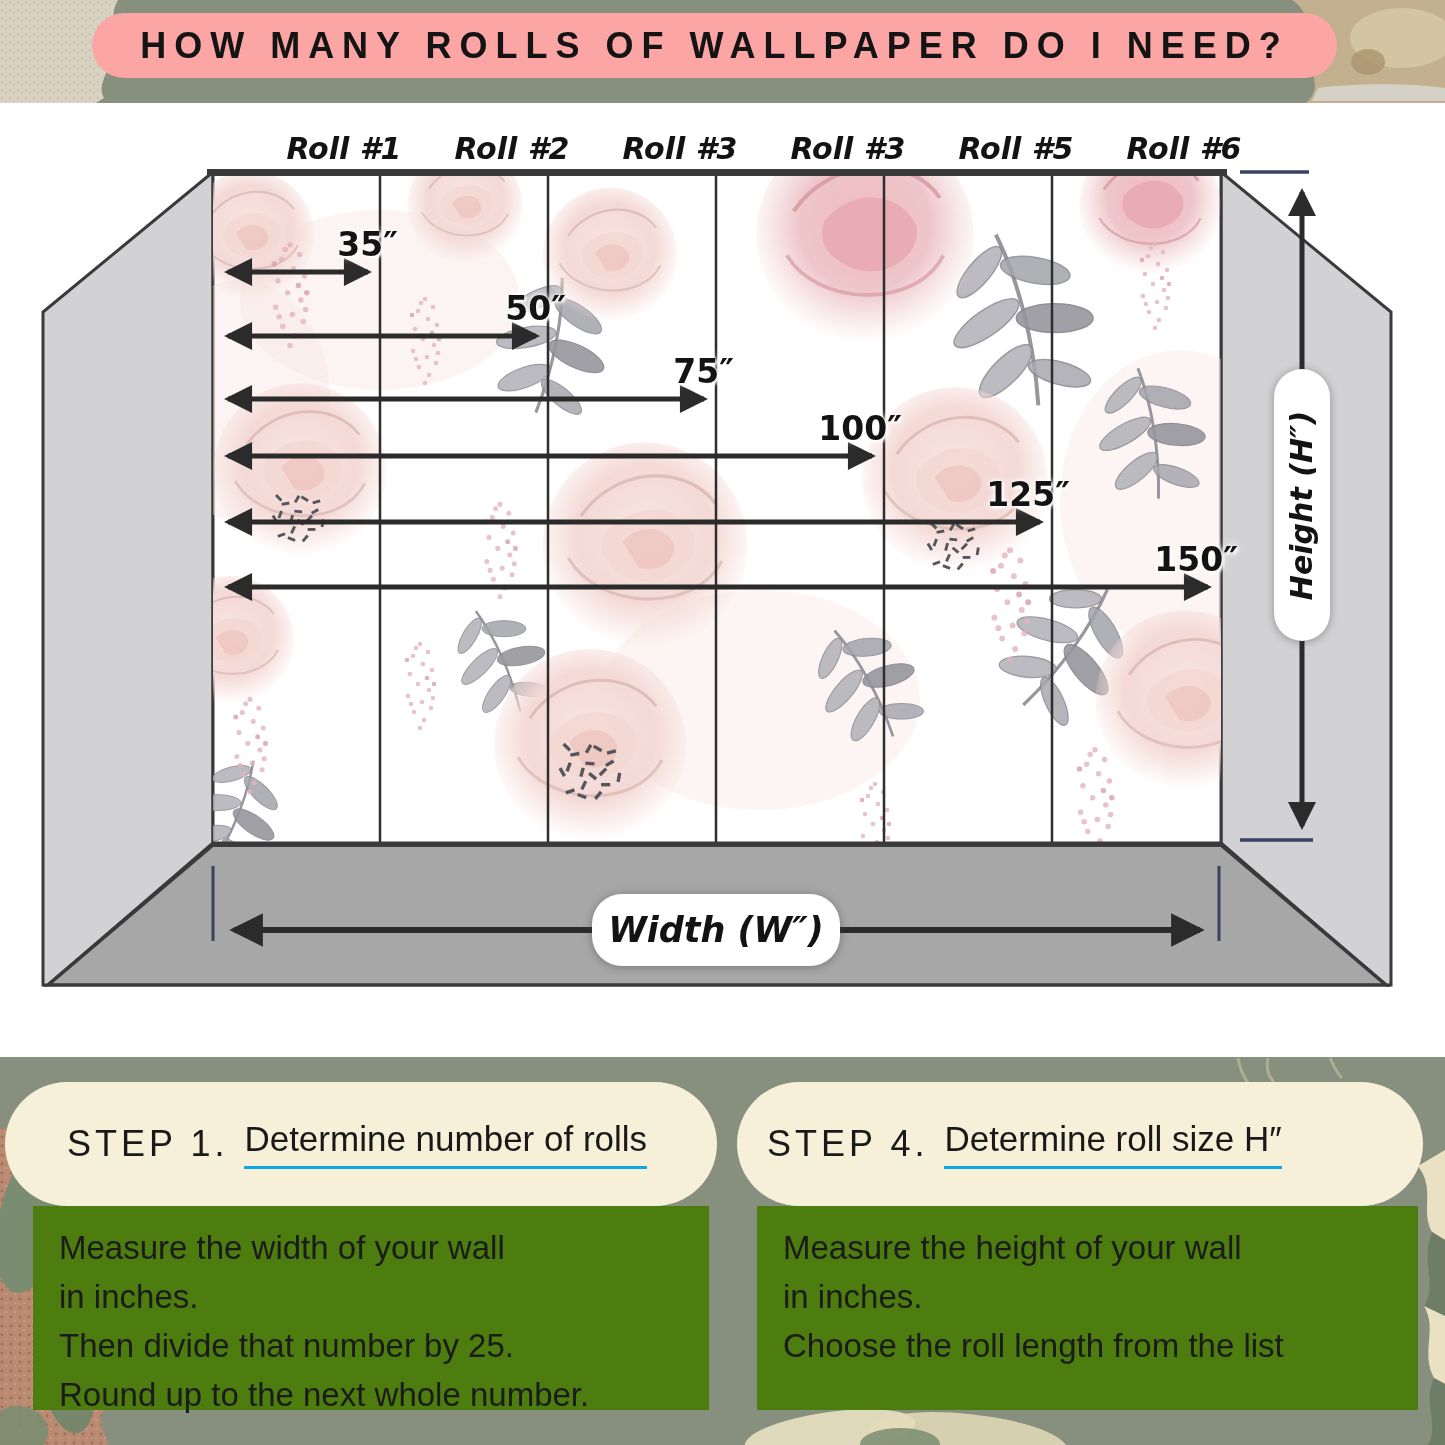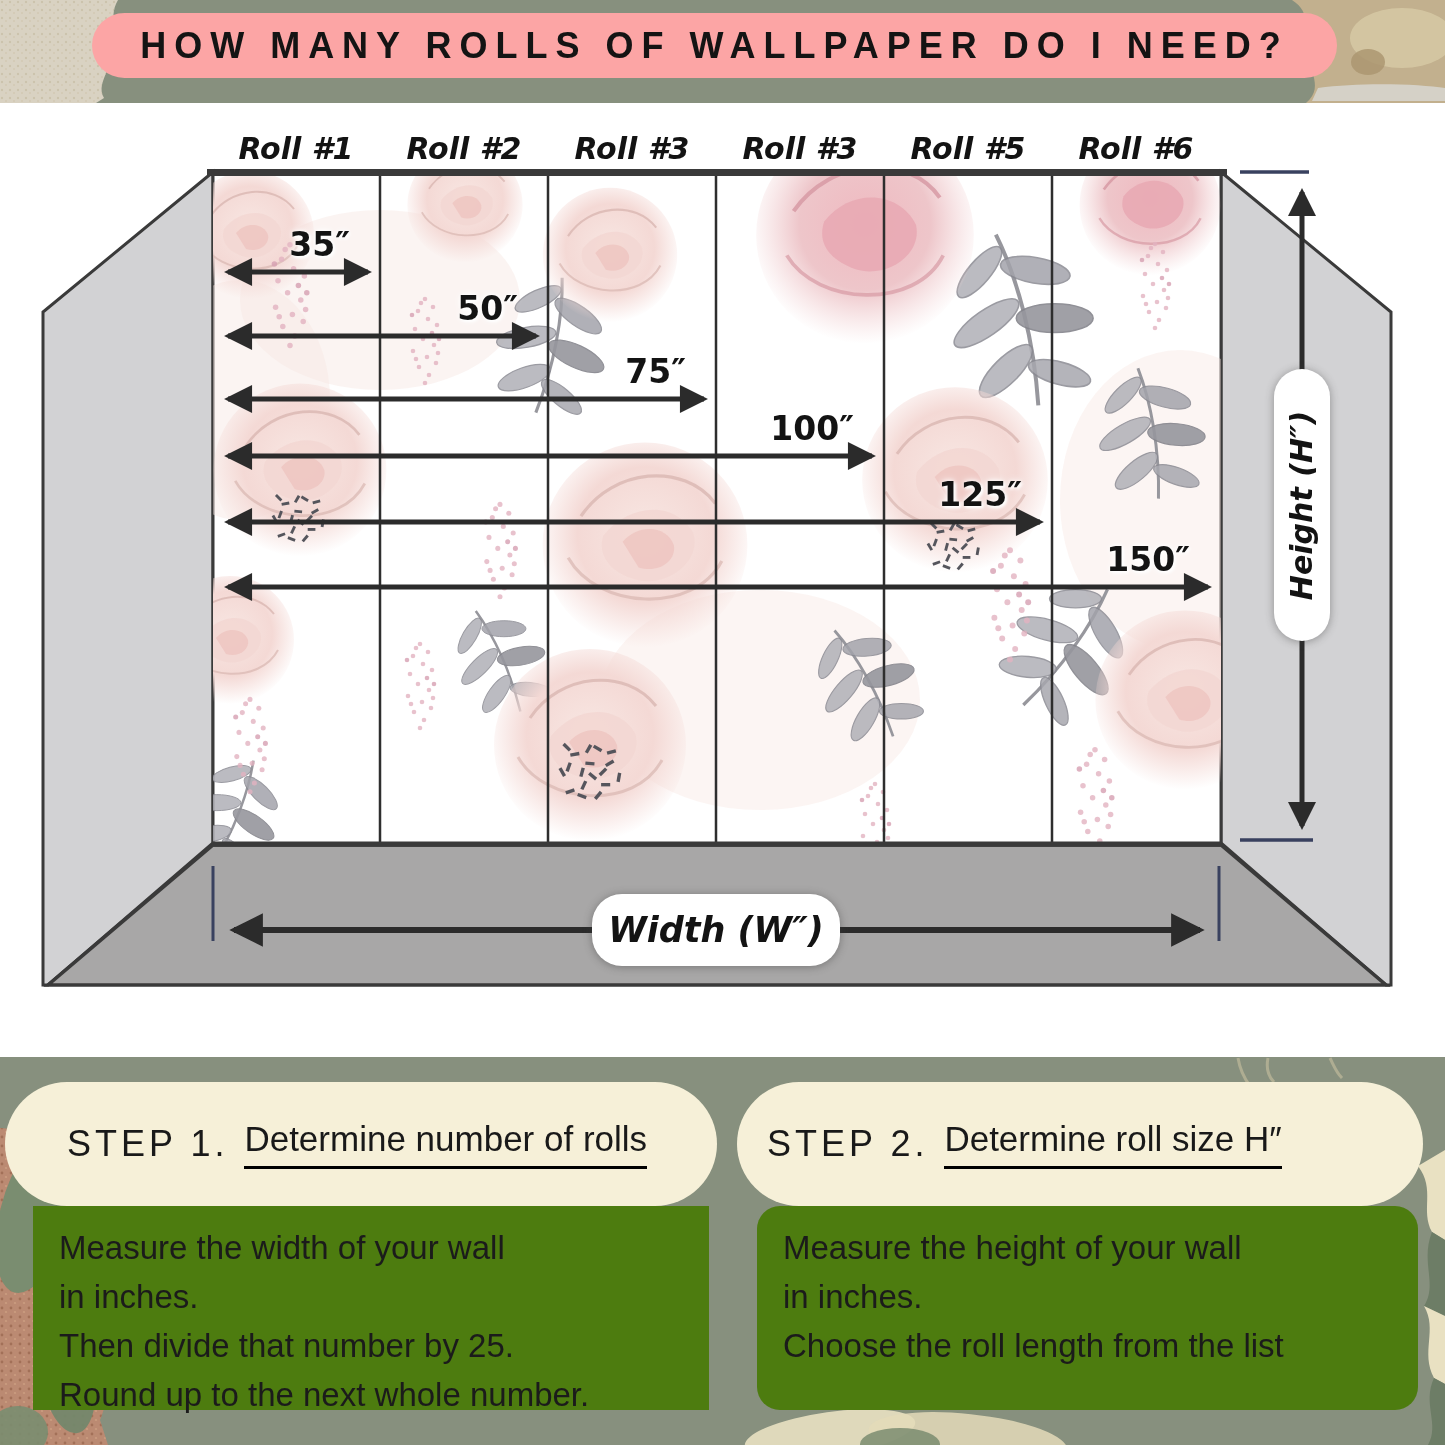--- a/index.html
+++ b/index.html
@@ -12,39 +12,39 @@
   .band-bottom{top:1057px;height:388px;}
 
   svg.scene{position:absolute;left:0;top:0;width:1445px;height:1445px;z-index:1;}
 
   .title-pill{
     position:absolute;left:92px;top:13px;width:1245px;height:65px;
     background:#fca5a5;border-radius:34px;display:flex;align-items:center;justify-content:center;z-index:3;
   }
   .title-pill span{font-size:36px;font-weight:600;letter-spacing:8px;color:#141414;white-space:nowrap;}
 
-  .lbl{position:absolute;z-index:2;font-family:"DejaVu Sans",sans-serif;font-style:italic;font-weight:bold;color:#131313;white-space:nowrap;}
+  .lbl{position:absolute;z-index:2;font-family:"DejaVu Sans",sans-serif;font-style:italic;font-weight:bold;color:#131313;white-space:nowrap;margin-left:48px;}
   .roll-lbl{font-size:30px;transform:translateX(-50%);text-shadow:0 0 5px #fff,0 0 9px #fff;}
   .meas-lbl{font-size:33px;font-style:normal;transform:translateX(-100%);text-shadow:0 0 4px #fff,0 0 9px #fff,2px 2px 3px #fff;}
 
   .pill{position:absolute;background:#ffffff;box-shadow:0 1px 8px rgba(60,60,60,.45);z-index:2;display:flex;align-items:center;justify-content:center;}
   .height-pill{left:1274px;top:369px;width:56px;height:272px;border-radius:28px;}
   .height-pill span{transform:rotate(-90deg);white-space:nowrap;font-family:"DejaVu Sans",sans-serif;font-style:italic;font-weight:bold;font-size:30px;color:#131313;}
   .width-pill{left:592px;top:894px;width:248px;height:72px;border-radius:30px;}
   .width-pill span{font-family:"DejaVu Sans",sans-serif;font-style:italic;font-weight:bold;font-size:35px;color:#131313;}
 
   .step-pill{position:absolute;background:#F6F0D8;border-radius:62px;display:flex;align-items:center;z-index:2;box-sizing:border-box;}
   .step-pill.p1{left:5px;top:1082px;width:712px;height:124px;padding-left:62px;}
   .step-pill.p2{left:737px;top:1082px;width:686px;height:124px;padding-left:30px;}
   .step-prefix{font-size:36px;letter-spacing:4px;color:#191919;margin-right:16px;white-space:nowrap;}
-  .step-title{font-size:35px;color:#191919;border-bottom:3px solid #000000;padding-bottom:7px;white-space:nowrap;}
+  .step-title{font-size:35px;color:#191919;border-bottom:3px solid #0ea5e9;padding-bottom:7px;white-space:nowrap;}
 
   .step-body{position:absolute;background:#4d7c0f;color:#1b1b1b;font-size:33px;line-height:49px;padding:17px 0 0 26px;box-sizing:border-box;z-index:2;}
   .step-body.b1{left:33px;top:1206px;width:676px;height:204px;}
-  .step-body.b2{left:757px;top:1206px;width:661px;height:204px;border-radius:23px;}
+  .step-body.b2{left:757px;top:1206px;width:661px;height:204px;}
   .step-body div{white-space:nowrap;}
 </style>
 </head>
 <body>
 
 <div class="band band-top"></div>
 <div class="band band-bottom"></div>
 
 <svg class="scene" viewBox="0 0 1445 1445" xmlns="http://www.w3.org/2000/svg">
   <defs>
@@ -280,20 +280,20 @@
   <span class="step-title">Determine number of rolls</span>
 </div>
 <div class="step-body b1">
   <div>Measure the width of your wall</div>
   <div>in inches.</div>
   <div>Then divide that number by 25.</div>
   <div>Round up to the next whole number.</div>
 </div>
 
 <div class="step-pill p2">
-  <span class="step-prefix">STEP 2.</span>
+  <span class="step-prefix">STEP 4.</span>
   <span class="step-title">Determine roll size H″</span>
 </div>
 <div class="step-body b2">
   <div>Measure the height of your wall</div>
   <div>in inches.</div>
   <div>Choose the roll length from the list</div>
 </div>
 
 </body></html>

